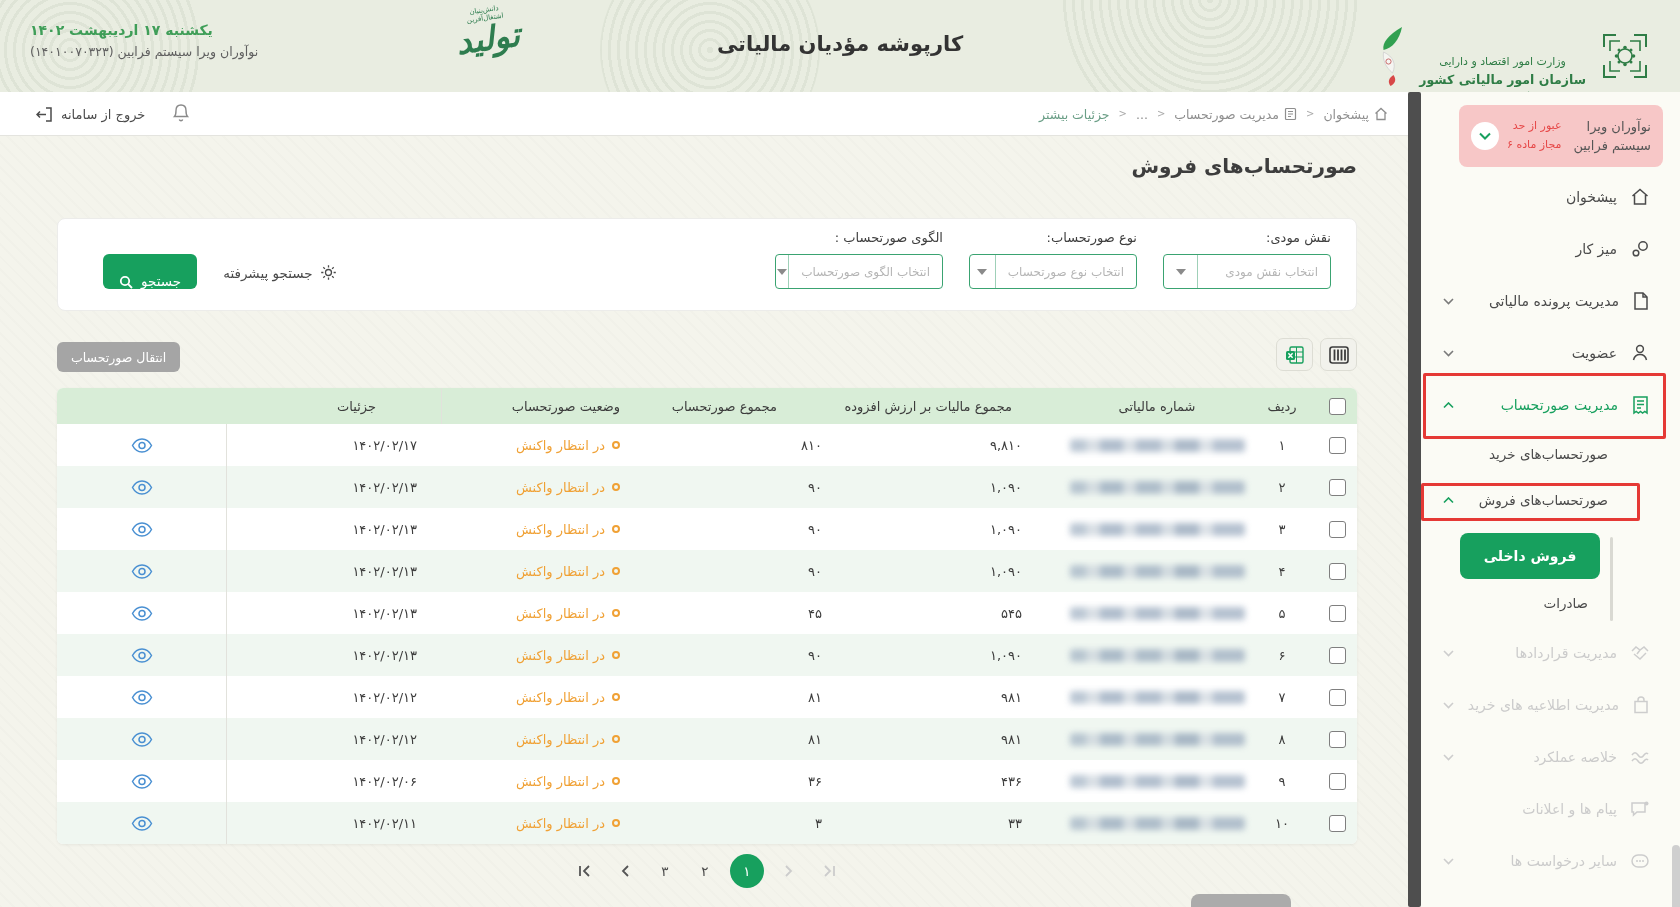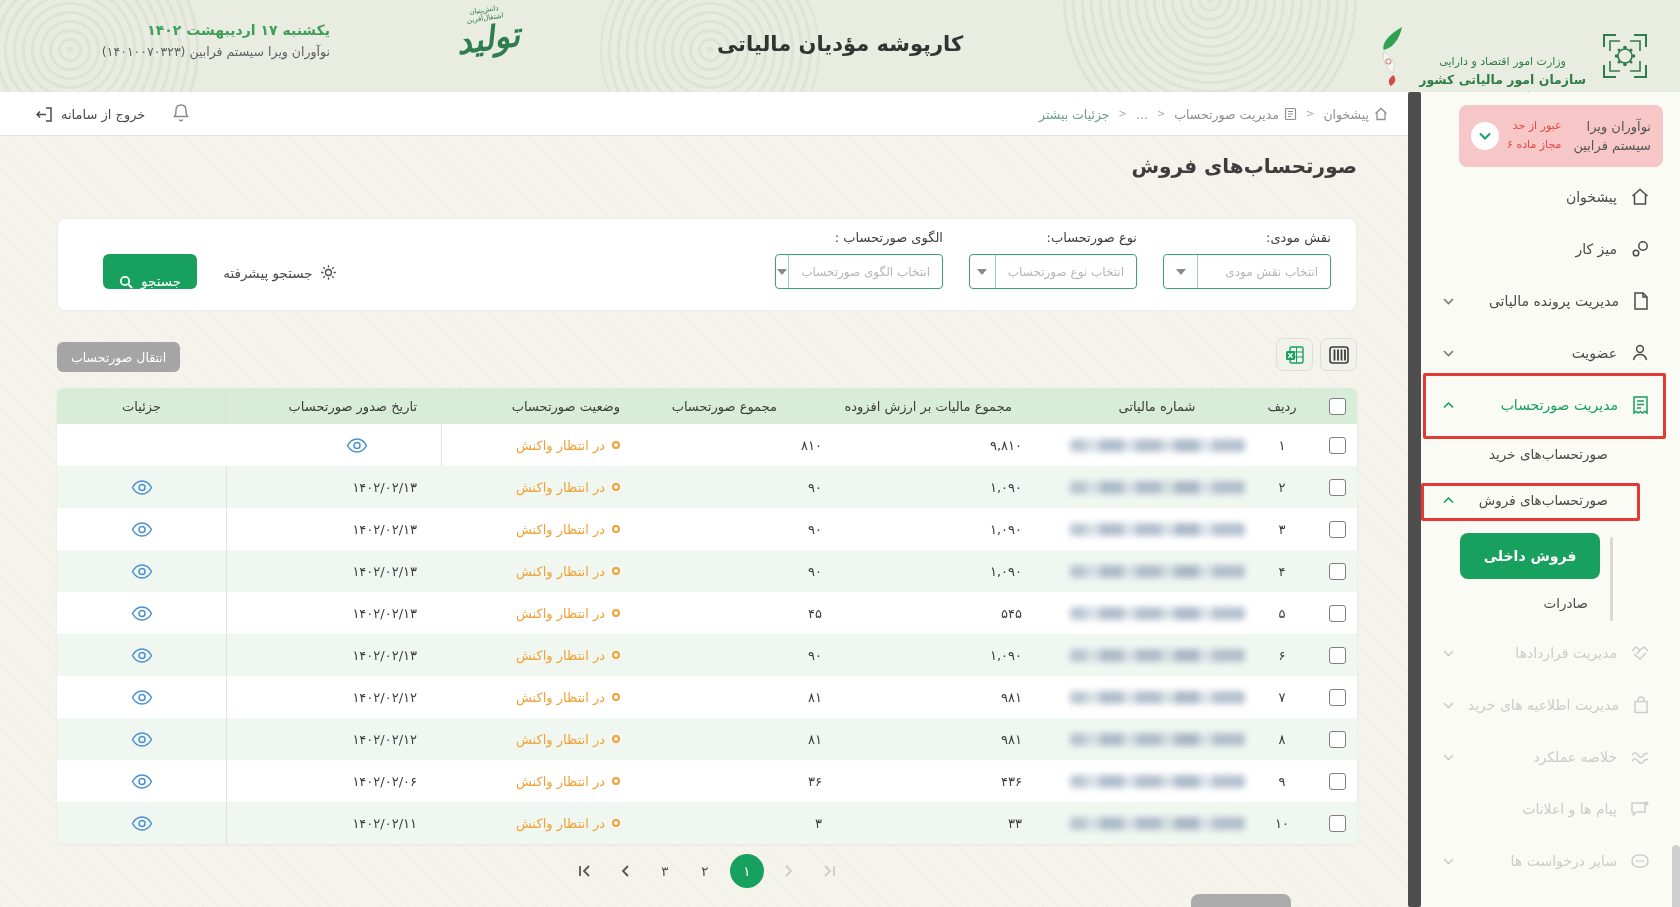--- a/index.html
+++ b/index.html
@@ -8,21 +8,21 @@
            background:#f4f4ec; color:#3e3e3e;
            background-image:repeating-linear-gradient(45deg, rgba(0,0,0,.012) 0 2px, transparent 2px 9px); }
 
   
   .banner { position:absolute; top:0; left:0; width:1680px; height:92px; background:#e9ede1; overflow:hidden; }
   .banner .orn { position:absolute; border-radius:50%; opacity:.5;
     background:repeating-radial-gradient(circle, #d3dacb 0 3px, transparent 3px 9px); }
   .orn1 { width:260px; height:260px; left:-60px; top:-80px; }
   .orn2 { width:300px; height:300px; left:1060px; top:-150px; }
   .orn3 { width:220px; height:220px; left:600px; top:-60px; opacity:.35;}
-  .date-block { position:absolute; left:30px; top:22px; width:300px; text-align:right; direction:rtl; }
+  .date-block { position:absolute; left:30px; top:22px; width:300px; text-align:left; direction:rtl; }
   .date-line { color:#3f9e58; font-weight:bold; font-size:14px; }
   .org-line  { color:#5f5f5f; font-size:12.5px; margin-top:6px; }
   .calli { position:absolute; left:432px; top:6px; width:110px; text-align:center; color:#2e7d4f; transform:rotate(-8deg); }
   .calli .small { font-size:7px; letter-spacing:1px; }
   .calli .big { font-family:"DejaVu Serif", serif; font-style:italic; font-weight:bold; font-size:33px; line-height:1.05; }
   .app-title { position:absolute; left:50%; transform:translateX(-50%); top:32px; font-size:21px; font-weight:bold; color:#333; }
   .gov-logo { position:absolute; right:26px; top:10px; display:flex; align-items:center; gap:10px; direction:rtl; }
   .gov-emblem { flex:0 0 auto; }
   .gov-lines { text-align:center; color:#2f7d46; line-height:1.5; }
   .gov-l1 { font-size:11px;margin-top:44px; }
@@ -457,40 +457,40 @@
     <section class="table-card">
       <div class="thead">
         <div class="th c-check">
             <span class="checkbox"></span>
           </div>
         <div class="th c-idx">ردیف</div>
         <div class="th c-tax">شماره مالیاتی</div>
         <div class="th c-vat">مجموع مالیات بر ارزش افزوده</div>
         <div class="th c-total">مجموع صورتحساب</div>
         <div class="th c-status">وضعیت صورتحساب</div>
-        <div class="th c-date">تاریخ صدور صورتحساب</div>
         <div class="th c-details">جزئیات</div>
       </div>
       <div id="table-body">
   <div class="tr">
     <div class="td c-check">
               <span class="checkbox"></span>
             </div>
     <div class="td c-idx v-idx">۱</div>
     <div class="td c-tax">
               <span class="blurbar"></span>
             </div>
     <div class="td c-total v-total">۹,۸۱۰</div>
     <div class="td c-vat v-vat">۸۱۰</div>
     <div class="td c-status">
       <span class="status">
         <span class="dot"></span>
         <span class="v-status">در انتظار واکنش</span>
       </span>
     </div>
+    <div class="td c-date v-date">۱۴۰۲/۰۲/۱۷</div>
     <div class="td c-details">
       <span class="eye">
         <svg width="22" height="15" viewBox="0 0 22 15" fill="none" stroke="#4a90d2" stroke-width="1.5">
           <path d="M1.5 7.5 C4 2.8 7.3 1 11 1 C14.7 1 18 2.8 20.5 7.5 C18 12.2 14.7 14 11 14 C7.3 14 4 12.2 1.5 7.5 Z"></path>
           <circle cx="11" cy="7.5" r="3"></circle>
         </svg>
       </span>
     </div>
   </div>
 

